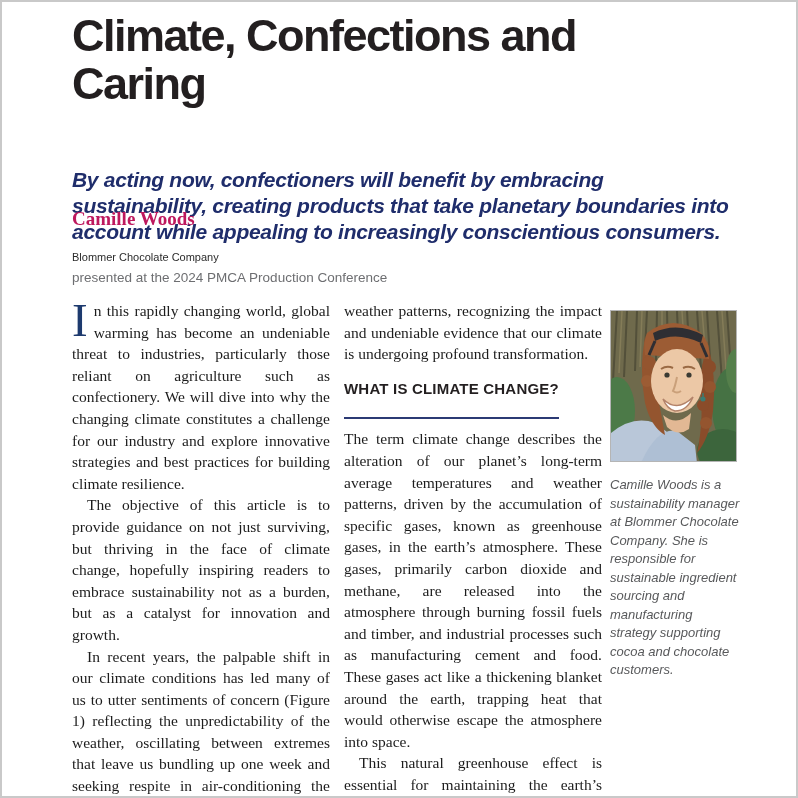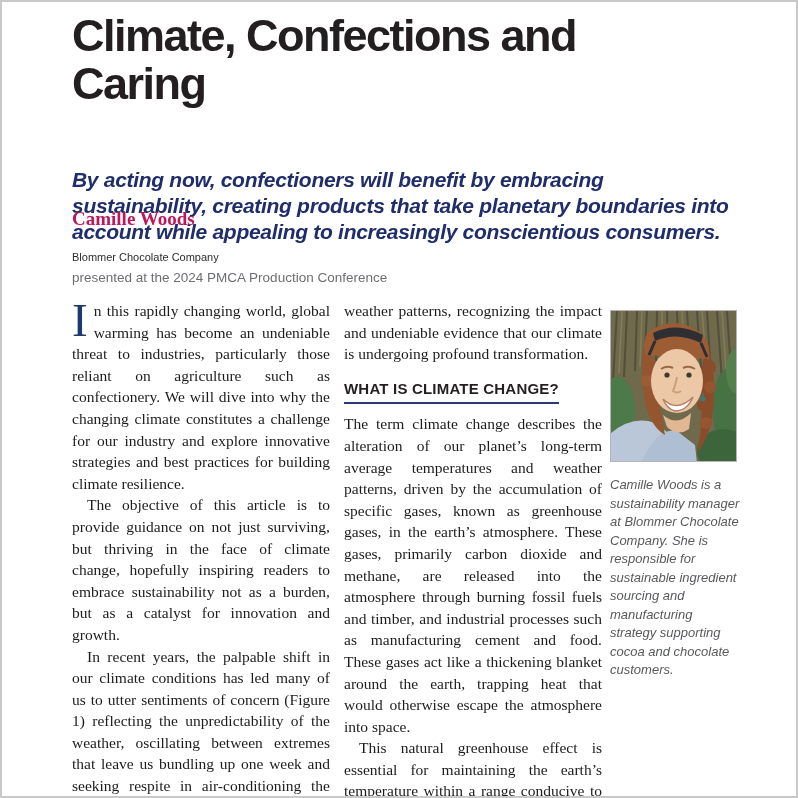--- a/index.html
+++ b/index.html
@@ -92,21 +92,21 @@
   }
   .section-heading {
     display: inline-block;
     margin: 13px 0 9px 0;
     font-family: "Liberation Sans", sans-serif;
     font-weight: bold;
     font-size: 15px;
     letter-spacing: 0.2px;
     color: #231f20;
     border-bottom: 2px solid #2b3a74;
-    padding-bottom: 3px;
+    padding-bottom: 18px;
   }
   .mid-cont { margin-bottom: 0; }
   .photo-frame {
     width: 127px;
     height: 152px;
     border: 1px solid #b5b5b5;
     overflow: hidden;
     background: #75704f;
   }
   .photo-frame svg { display: block; }

